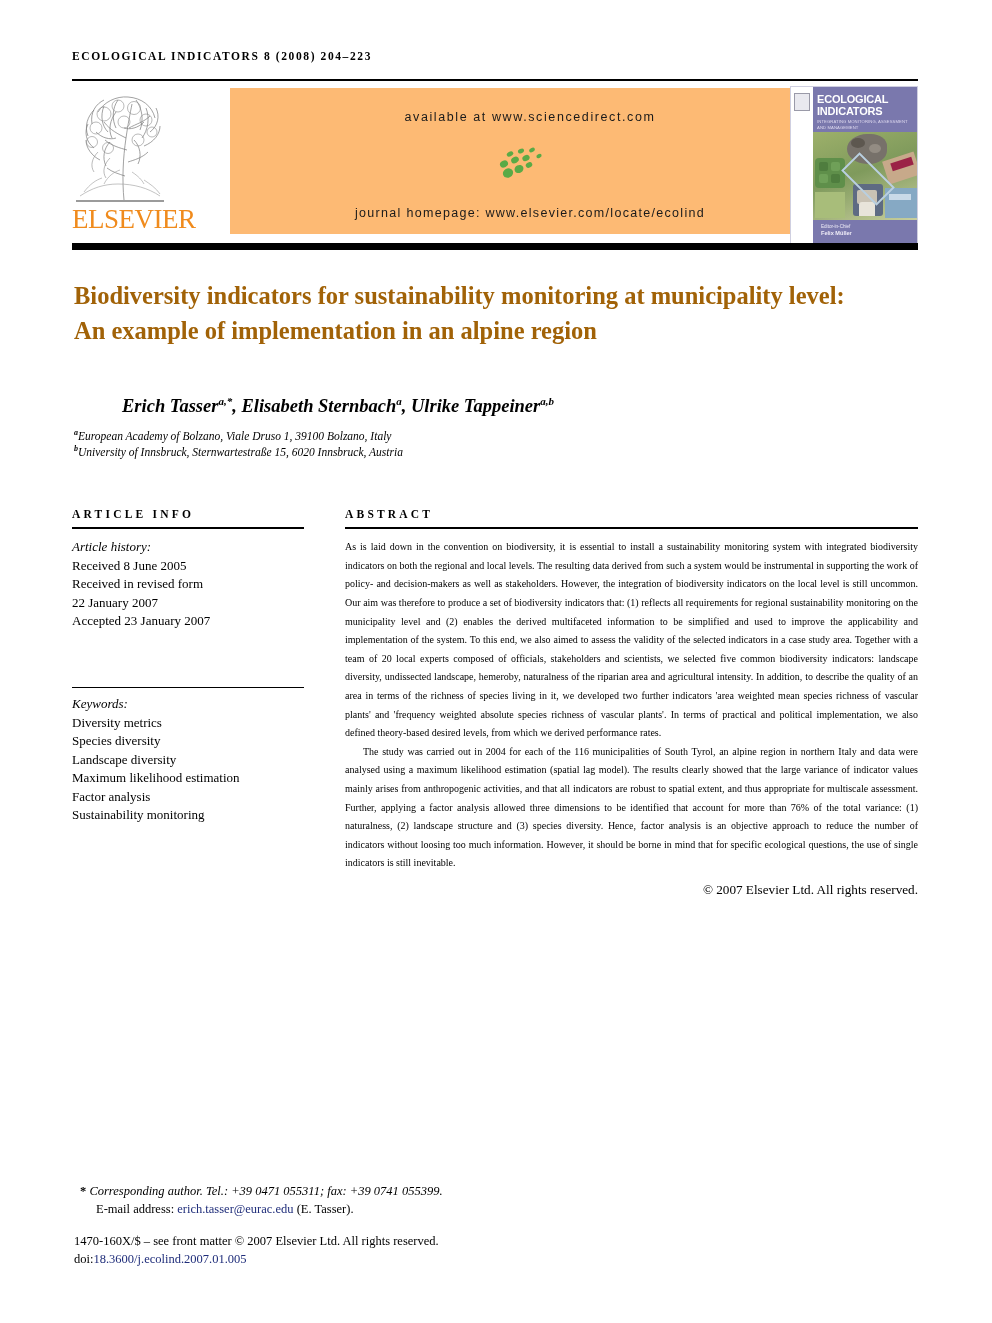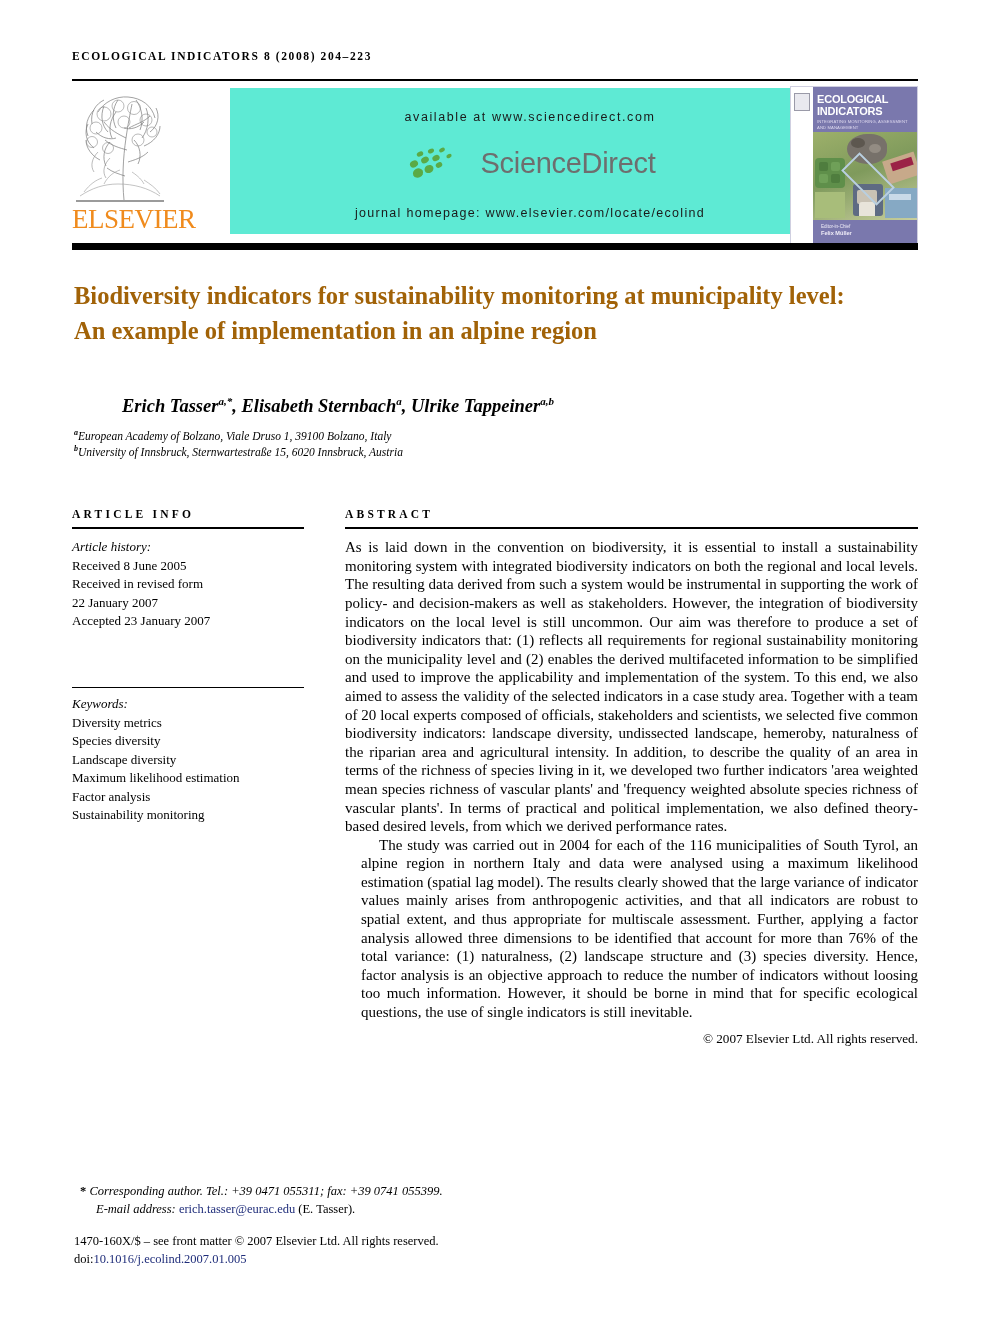--- a/index.html
+++ b/index.html
@@ -71,21 +71,21 @@
     letter-spacing: -0.5px;
     color: #F08B1D;
     line-height: 30px;
   }
 
   .sd-banner {
     position: absolute;
     left: 158px; top: 2px;
     width: 600px;
     height: 146px;
-    background: #5eead4;
+    background: #fdba74;
   }
   .sd-avail {
     position: absolute;
     left: 0; top: 22px;
     width: 600px;
     text-align: center;
     font-family: "Liberation Sans", sans-serif;
     font-size: 12.5px;
     letter-spacing: 1.6px;
     color: #1a1a1a;
@@ -272,28 +272,28 @@
   }
   .kw-rule {
     height: 1.8px;
     background: #000;
     margin: 0 0 7px 0;
   }
   .kw-gap { height: 56px; }
 
   .abs-p {
     font-family: "Liberation Serif", serif;
-    font-size: 15px;
+    font-size: 10px;
     line-height: 18.6px;
     text-align: justify;
     color: #000;
     margin: 0;
     hyphens: auto;
   }
-  .abs-p.indent { text-indent: 18px; margin-left: 16px; }
+  .abs-p.indent { text-indent: 18px; }
   .abs-copy {
     font-family: "Liberation Serif", serif;
     font-size: 13.2px;
     line-height: 20px;
     text-align: right;
     margin-top: 7px;
     color: #000;
   }
 
   
@@ -392,21 +392,21 @@
             <ellipse cx="24" cy="25" rx="4.6" ry="3.9" transform="rotate(-28 24 25)"></ellipse>
             <ellipse cx="9" cy="20" rx="4.2" ry="3.3" transform="rotate(-28 9 20)"></ellipse>
             <ellipse cx="20" cy="16" rx="4.0" ry="3.1" transform="rotate(-28 20 16)"></ellipse>
             <ellipse cx="31" cy="14" rx="3.8" ry="2.9" transform="rotate(-28 31 14)"></ellipse>
             <ellipse cx="15" cy="10" rx="3.4" ry="2.4" transform="rotate(-28 15 10)"></ellipse>
             <ellipse cx="26" cy="7" rx="3.2" ry="2.2" transform="rotate(-28 26 7)"></ellipse>
             <ellipse cx="37" cy="6" rx="3.0" ry="2.0" transform="rotate(-28 37 6)"></ellipse>
             <ellipse cx="44" cy="12" rx="2.8" ry="1.9" transform="rotate(-28 44 12)"></ellipse>
             <ellipse cx="34" cy="21" rx="3.4" ry="2.6" transform="rotate(-28 34 21)"></ellipse>
           </g>
-        </svg><span class="sd-logo-text">ScienceDirect</span>
+        </svg>
       </div>
       <div class="sd-home">journal homepage: www.elsevier.com/locate/ecolind</div>
     </div>
 
     <div class="cover">
       <div class="cover-left">
         <div class="cover-elsmark"></div>
       </div>
       <div class="cover-title">
         <div>ECOLOGICAL</div>
@@ -481,21 +481,21 @@
     <p class="abs-p indent">The study was carried out in 2004 for each of the 116 municipalities of South Tyrol, an alpine region in northern Italy and data were analysed using a maximum likelihood estimation (spatial lag model). The results clearly showed that the large variance of indicator values mainly arises from anthropogenic activities, and that all indicators are robust to spatial extent, and thus appropriate for multiscale assessment. Further, applying a factor analysis allowed three dimensions to be identified that account for more than 76% of the total variance: (1) naturalness, (2) landscape structure and (3) species diversity. Hence, factor analysis is an objective approach to reduce the number of indicators without loosing too much information. However, it should be borne in mind that for specific ecological questions, the use of single indicators is still inevitable.</p>
     <div class="abs-copy">© 2007 Elsevier Ltd. All rights reserved.</div>
   </div>
 
   <div class="footer">
     <div class="corr">
       <b>*</b>
       <span>Corresponding author. Tel.: +39 0471 055311; fax: +39 0741 055399.</span>
     </div>
     <div class="email">
-      <span style="font-style:italic">E-mail address:</span>
+      <span style="">E-mail address:</span>
       <span class="link">erich.tasser@eurac.edu</span>
       <span>(E. Tasser).</span>
     </div>
     <div class="issn">1470-160X/$ – see front matter © 2007 Elsevier Ltd. All rights reserved.</div>
-    <div><span>doi:</span><span class="link">10.1016/j.ecolind.2007.01.005</span></div>
+    <div><span>doi:</span><span class="link">18.3600/j.ecolind.2007.01.005</span></div>
   </div>
 
 </div>
 
 </body></html>

